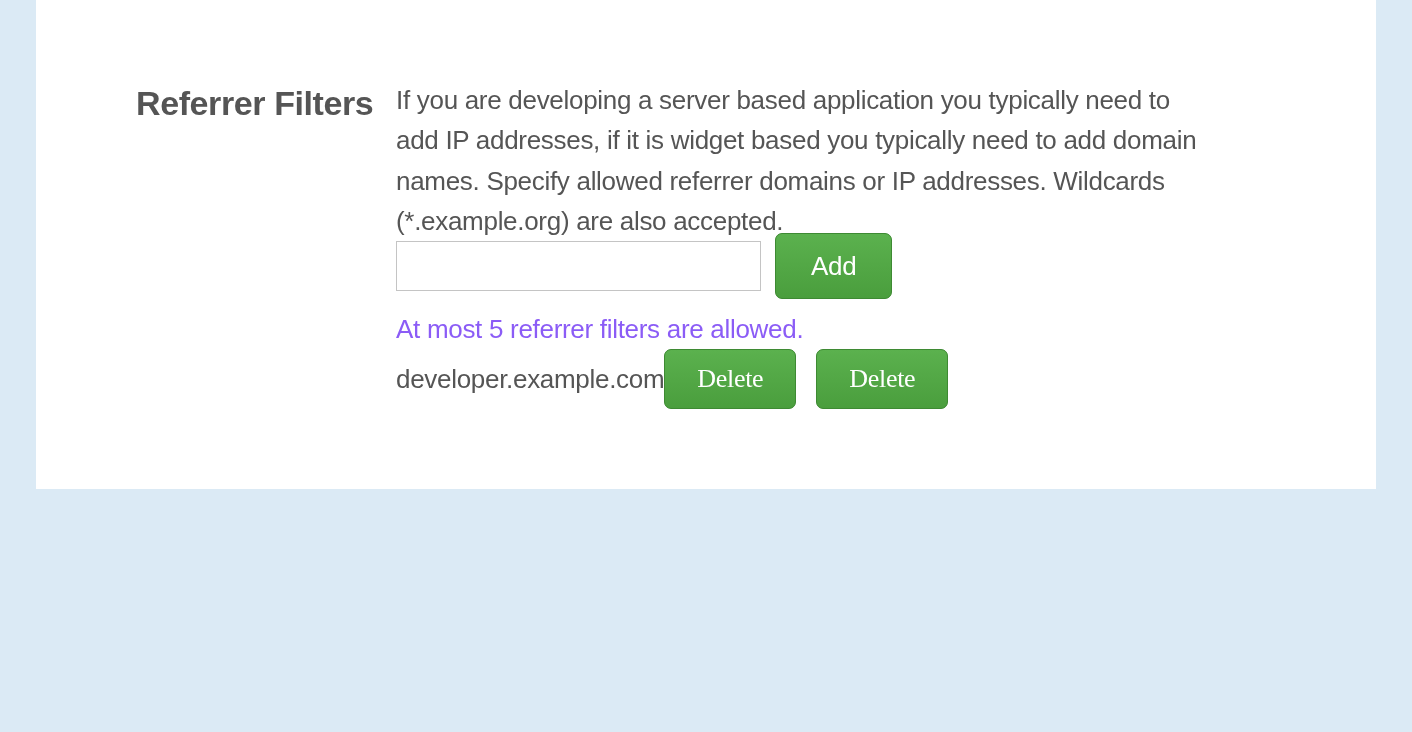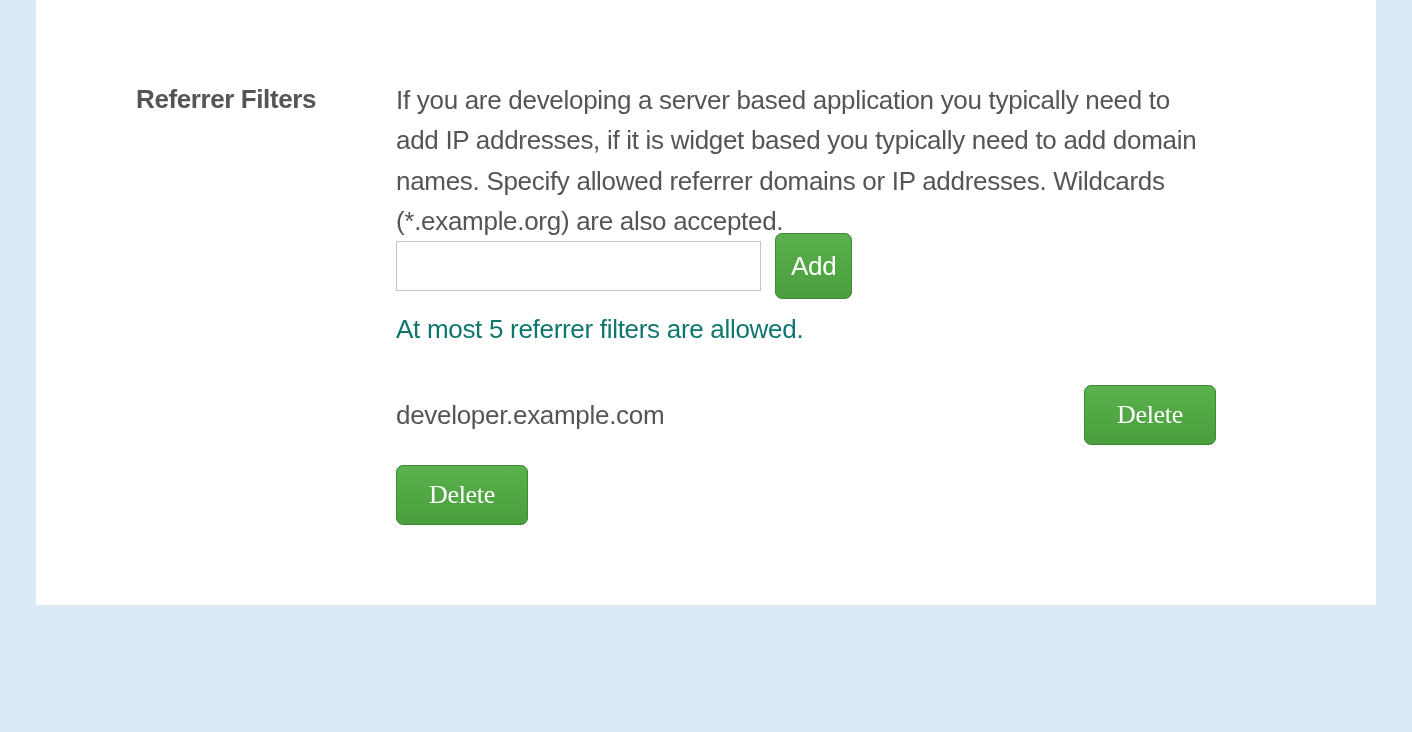--- a/index.html
+++ b/index.html
@@ -25,21 +25,21 @@
       padding-left: 100px;
       padding-right: 40px;
       max-width: 1220px;
     }
     .label-col {
       width: 260px;
       flex-shrink: 0;
       padding-top: 4px;
     }
     .label-heading {
-      font-size: 26px;
+      font-size: 34px;
       font-weight: 700;
       color: #555555;
       letter-spacing: -0.4px;
     }
     .content-col {
       flex-grow: 1;
       font-size: 26px;
       line-height: 1.55;
       color: #555555;
       letter-spacing: -0.3px;
@@ -67,32 +67,31 @@
       border: 1px solid #3e8a33;
       border-radius: 7px;
       color: #ffffff;
       font-size: 26px;
       font-family: inherit;
       padding: 12px 24px;
       cursor: pointer;
       letter-spacing: -0.3px;
     }
     .add-btn {
-      padding: 0 15px;
+      padding: 0 35px;
       height: 66px;
       margin-top: -8px;
     }
     .limit-text {
       font-size: 26px;
-      color: #0f766e;
-      margin-bottom: 36px;
+      color: #8b5cf6;
     }
     .filter-list {
       display: flex;
-      flex-direction: column;
+      flex-direction: row;
       gap: 20px;
     }
     .filter-row {
       display: flex;
       justify-content: space-between;
       align-items: center;
     }
     .filter-value {
       font-size: 26px;
       color: #555;

